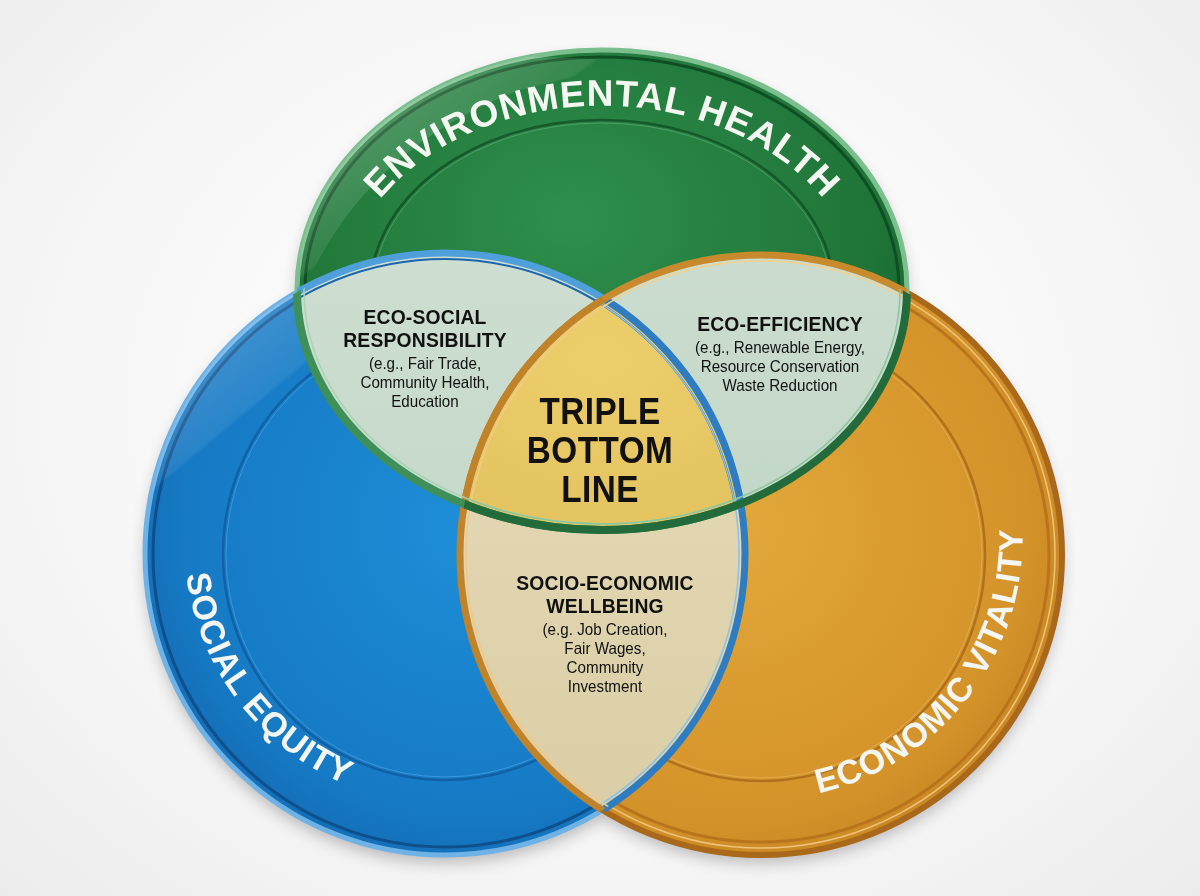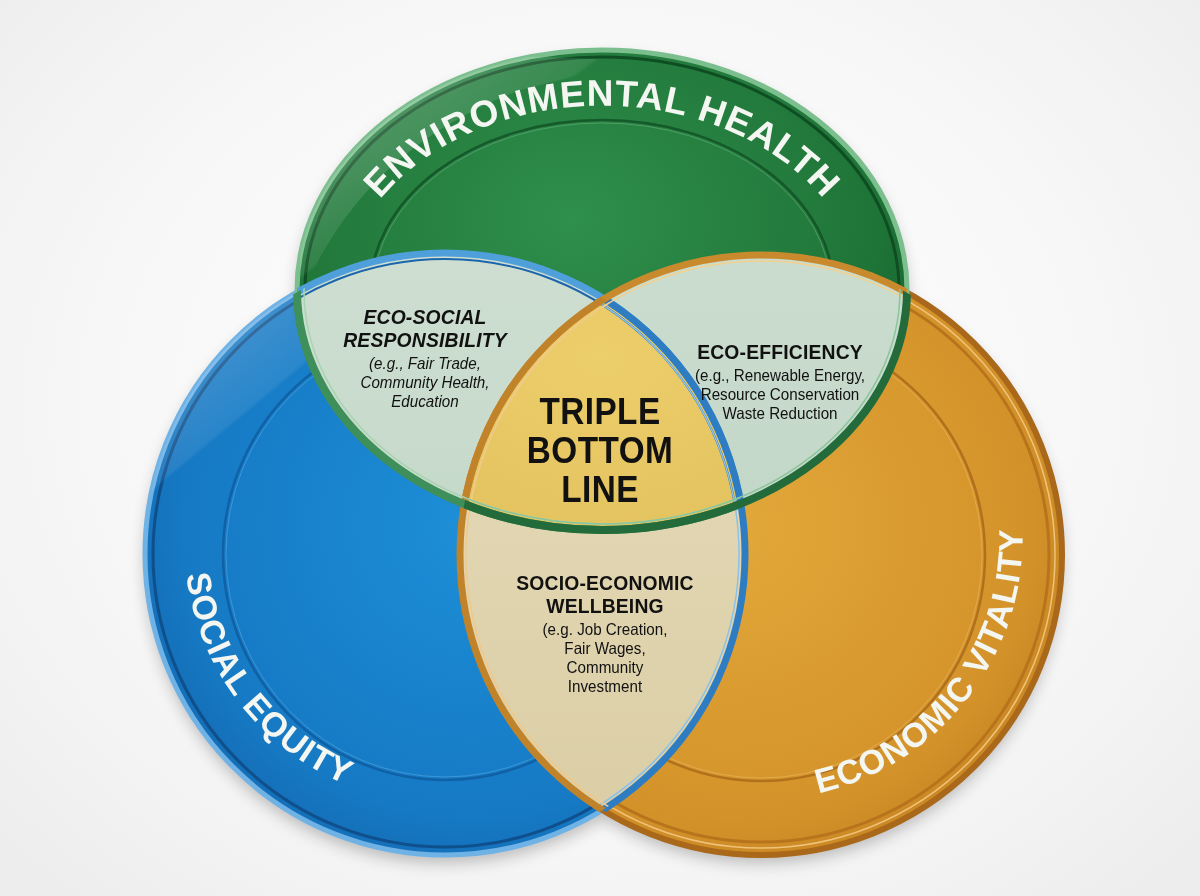--- a/index.html
+++ b/index.html
@@ -200,33 +200,33 @@
     <textPath href="#tp-green" startOffset="50%" text-anchor="middle">ENVIRONMENTAL HEALTH</textPath>
   </text>
   <text class="ring-label" font-size="34">
     <textPath href="#tp-blue" startOffset="50%" text-anchor="middle">SOCIAL EQUITY</textPath>
   </text>
   <text class="ring-label" font-size="34">
     <textPath href="#tp-orange" startOffset="50%" text-anchor="middle">ECONOMIC VITALITY</textPath>
   </text>
 </svg>
 
-<div class="overlay-text" id="eco-social-label" style="left:320px; top:305px; width:210px;font-style:italic;">
+<div class="overlay-text" id="eco-social-label" style="left:320px; top:305px; width:210px;">
   <div class="title">
     <div>ECO-SOCIAL</div>
     <div>RESPONSIBILITY</div>
   </div>
   <div class="desc">
     <div>(e.g., Fair Trade,</div>
     <div>Community Health,</div>
     <div>Education</div>
   </div>
 </div>
 
-<div class="overlay-text" id="eco-eff-label" style="left:665px; top:312px; width:230px;margin-top:28px;">
+<div class="overlay-text" id="eco-eff-label" style="left:665px; top:312px; width:230px;">
   <div class="title">
     <div>ECO-EFFICIENCY</div>
   </div>
   <div class="desc">
     <div>(e.g., Renewable Energy,</div>
     <div>Resource Conservation</div>
     <div>Waste Reduction</div>
   </div>
 </div>
 

